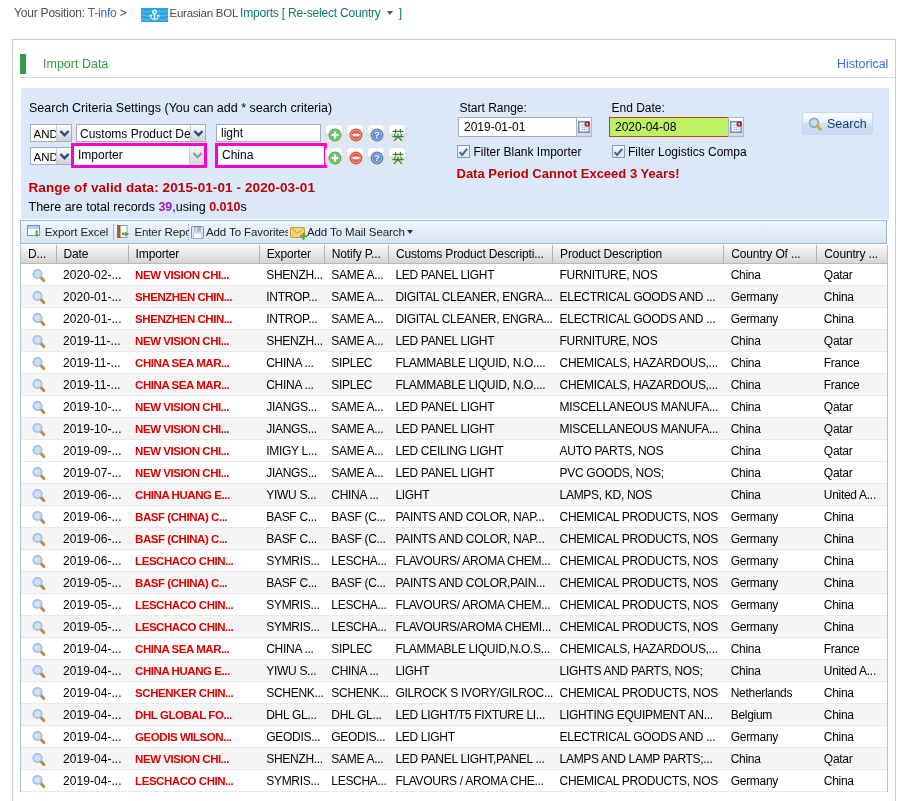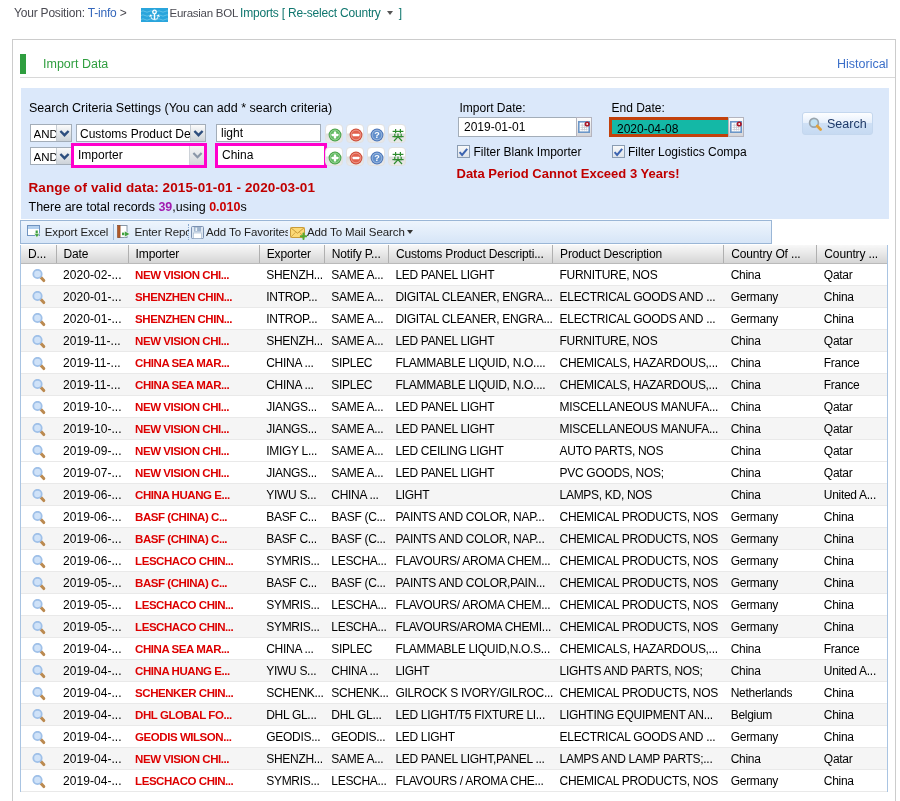--- a/index.html
+++ b/index.html
@@ -150,39 +150,39 @@
           <line x1="7" y1="5.4" x2="7" y2="8.6"></line>
           <polyline points="6.8,8.8 3,13"></polyline>
           <polyline points="7.2,8.8 11,13"></polyline>
         </g>
       </svg></div>
   </div>
 
 <div class="abs" style="left:28.5px;top:180px;font-size:13.5px;font-weight:bold;color:#c00000;letter-spacing:0.1px">Range of valid data: 2015-01-01 - 2020-03-01</div>
 <div class="abs" style="left:28.5px;top:199.5px;font-size:12.5px;color:#000">There are total records <span style="color:#a21caf;font-weight:bold">39</span>,using <span style="color:#cc0000;font-weight:bold">0.010</span>s</div>
 
-<div class="abs" style="left:459.5px;top:100.5px;font-size:12px;color:#000">Import Date:</div>
+<div class="abs" style="left:459.5px;top:100.5px;font-size:12px;color:#000">Start Range:</div>
 <div style="position:absolute;left:458px;top:117px;width:131px;height:20px;background:#fff;border:1px solid #a3adb8;font-size:12px;line-height:19px;padding-left:5px">2019-01-01</div>
 <div style="position:absolute;left:576px;top:116.5px;width:16px;height:20px;background:linear-gradient(#fdfdfd,#d4d4d8);border:1px solid #b4b4be">
     <svg style="position:absolute;left:1px;top:3px" width="12" height="12" viewBox="0 0 12 12">
       <rect x="0.8" y="0.8" width="10.4" height="10.4" fill="#fff" stroke="#6b96c8" stroke-width="1.6"></rect>
       <g stroke="#c8ccd4" stroke-width="0.9">
         <line x1="2.5" y1="4.2" x2="9.5" y2="4.2"></line>
         <line x1="2.5" y1="6.4" x2="9.5" y2="6.4"></line>
         <line x1="2.5" y1="8.6" x2="9.5" y2="8.6"></line>
         <line x1="4.3" y1="2.5" x2="4.3" y2="9.5"></line>
         <line x1="6.5" y1="2.5" x2="6.5" y2="9.5"></line>
         <line x1="8.7" y1="2.5" x2="8.7" y2="9.5"></line>
       </g>
       <circle cx="9.2" cy="3" r="2.6" fill="#aa1626"></circle>
       <circle cx="9.2" cy="3" r="0.9" fill="#fff"></circle>
     </svg>
   </div>
 <div class="abs" style="left:611.5px;top:100.5px;font-size:12px;color:#000">End Date:</div>
-<div style="position:absolute;left:609px;top:117px;width:132px;height:20px;background:#14b8a6;border:3px solid #c2410c;font-size:12px;line-height:19px;padding-left:5px">2020-04-08</div>
+<div style="position:absolute;left:609px;top:117px;width:132px;height:20px;background:#bef264;border:1px solid #c2410c;font-size:12px;line-height:19px;padding-left:5px">2020-04-08</div>
 <div style="position:absolute;left:728px;top:116.5px;width:16px;height:20px;background:linear-gradient(#fdfdfd,#d4d4d8);border:1px solid #b4b4be">
     <svg style="position:absolute;left:1px;top:3px" width="12" height="12" viewBox="0 0 12 12">
       <rect x="0.8" y="0.8" width="10.4" height="10.4" fill="#fff" stroke="#6b96c8" stroke-width="1.6"></rect>
       <g stroke="#c8ccd4" stroke-width="0.9">
         <line x1="2.5" y1="4.2" x2="9.5" y2="4.2"></line>
         <line x1="2.5" y1="6.4" x2="9.5" y2="6.4"></line>
         <line x1="2.5" y1="8.6" x2="9.5" y2="8.6"></line>
         <line x1="4.3" y1="2.5" x2="4.3" y2="9.5"></line>
         <line x1="6.5" y1="2.5" x2="6.5" y2="9.5"></line>
         <line x1="8.7" y1="2.5" x2="8.7" y2="9.5"></line>
@@ -206,21 +206,21 @@
 <div class="abs" style="left:456.5px;top:166px;font-size:13px;font-weight:bold;color:#c00000">Data Period Cannot Exceed 3 Years!</div>
 
 <div class="abs" style="left:802px;top:112px;width:71px;height:23px;border-radius:3px;border:1px solid #c4d7ee;background:linear-gradient(#fdfeff,#e7f0fc 45%,#cfe0f5 50%,#c6daf2)">
 <div style="position:absolute;left:5px;top:4px"><svg width="15" height="15" viewBox="0 0 15 15">
         <circle cx="6" cy="5.8" r="4.4" fill="#bfe0f2" stroke="#9aa5ad" stroke-width="1.7"></circle>
         <line x1="9.2" y1="9" x2="12.6" y2="12.4" stroke="#e0a23c" stroke-width="2.8" stroke-linecap="round"></line>
       </svg></div>
 <div style="position:absolute;left:24px;top:3.5px;font-size:12.5px;color:#1f3a68">Search</div>
 </div>
 
-<div class="abs" style="left:20px;top:220px;width:752px;height:24px;border:1px solid #9ab6d6;background:linear-gradient(#eef5fd,#d6e5f7);font-size:11.5px;letter-spacing:-0.1px;color:#222">
+<div class="abs" style="left:20px;top:220px;width:867px;height:24px;border:1px solid #9ab6d6;background:linear-gradient(#eef5fd,#d6e5f7);font-size:11.5px;letter-spacing:-0.1px;color:#222">
 <div style="position:absolute;left:6px;top:4px"><svg width="14" height="14" viewBox="0 0 14 14">
         <rect x="0.5" y="0.5" width="12" height="10" fill="#fff" stroke="#6f93c0"></rect>
         <rect x="1" y="1" width="11" height="3" fill="#b3d0ef"></rect>
         <rect x="8.6" y="5.5" width="2.2" height="3.6" fill="#3fa03f"></rect>
         <polygon points="7.2,8.6 12.6,8.6 9.9,12.8" fill="#3fa03f" stroke="#fff" stroke-width="0.6"></polygon>
       </svg></div>
 <div style="position:absolute;left:23.8px;top:4.5px">Export Excel</div>
 <div style="position:absolute;left:92px;top:3px;width:1px;height:16px;background:#9db8d6"></div>
 <div style="position:absolute;left:96px;top:4px"><svg width="14" height="14" viewBox="0 0 14 14">
         <rect x="1.5" y="0.5" width="8.5" height="12" fill="#fff" stroke="#8898a8"></rect>

